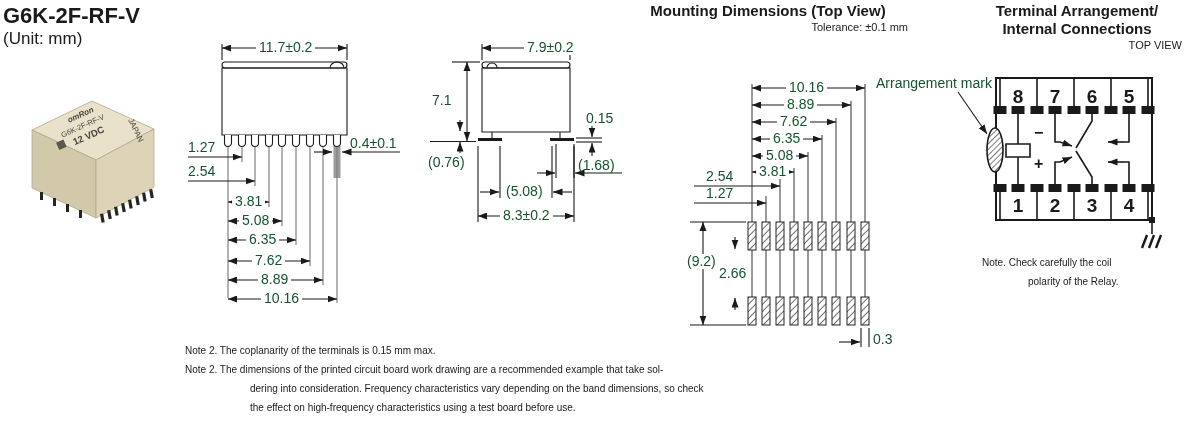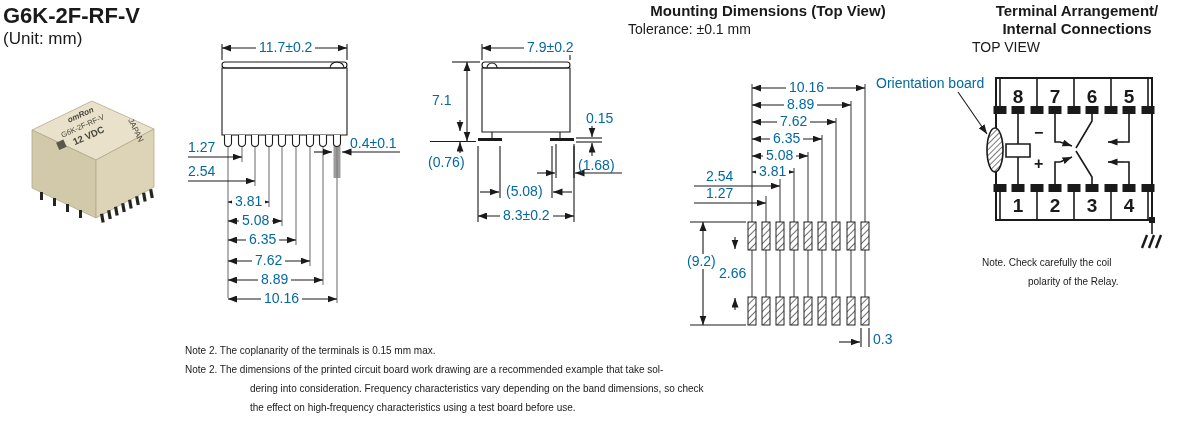--- a/index.html
+++ b/index.html
@@ -1,24 +1,24 @@
 <!DOCTYPE html>
 <html><head>
 <meta charset="utf-8">
 <style>
   html,body{margin:0;padding:0;background:#fff;}
   #page{position:relative;width:1200px;height:423px;background:#fff;overflow:hidden;
         font-family:"Liberation Sans", sans-serif;color:#1a1a1a;}
   .abs{position:absolute;white-space:nowrap;}
-  .lbl{position:absolute;white-space:nowrap;font-size:14px;line-height:15px;color:#0369a1;}
+  .lbl{position:absolute;white-space:nowrap;font-size:14px;line-height:15px;color:#14532d;}
   .lbl.bg{background:#fff;padding:0 3px;}
   .title{font-size:22px;font-weight:bold;}
   .unit{font-size:17px;}
   .sechead{font-size:15px;font-weight:bold;text-align:center;}
-  .subhead{font-size:14px;text-align:left;}
+  .subhead{font-size:11px;text-align:right;}
   .note{font-size:10px;line-height:19px;}
   .pinnum{position:absolute;width:18px;text-align:center;font-size:19px;font-weight:bold;}
   .coilsign{position:absolute;font-size:16px;font-weight:bold;}
   svg{position:absolute;left:0;top:0;}
   line,path,rect.o,ellipse{vector-effect:non-scaling-stroke;}
 </style>
 </head>
 <body>
 
 <div id="page">
@@ -304,21 +304,21 @@
   <span class="lbl bg" style="left:524px;top:40px">7.9±0.2</span>
   <span class="lbl" style="left:432px;top:93px">7.1</span>
   <span class="lbl" style="left:586px;top:111px">0.15</span>
   <span class="lbl" style="left:428px;top:155px">(0.76)</span>
   <span class="lbl" style="left:578px;top:158px">(1.68)</span>
   <span class="lbl bg" style="left:503px;top:184px">(5.08)</span>
   <span class="lbl bg" style="left:500px;top:208px">8.3±0.2</span>
 
   <div class="abs sechead" style="left:628px;top:2px;width:280px">Mounting Dimensions (Top View)</div>
   <div class="abs subhead" style="left:628px;top:21px;width:280px">Tolerance: ±0.1 mm</div>
-  <span class="lbl" style="left:876px;top:76px">Orientation board</span>
+  <span class="lbl" style="left:876px;top:76px">Arrangement mark</span>
   <span class="lbl bg" style="left:786px;top:80px">10.16</span>
   <span class="lbl bg" style="left:784px;top:97px">8.89</span>
   <span class="lbl bg" style="left:777px;top:114px">7.62</span>
   <span class="lbl bg" style="left:770px;top:131px">6.35</span>
   <span class="lbl bg" style="left:763px;top:148px">5.08</span>
   <span class="lbl bg" style="left:756px;top:164px">3.81</span>
   <span class="lbl" style="left:706px;top:169px">2.54</span>
   <span class="lbl" style="left:706px;top:186px">1.27</span>
   <span class="lbl bg" style="left:684px;top:254px">(9.2)</span>
   <span class="lbl bg" style="left:716px;top:266px">2.66</span>

